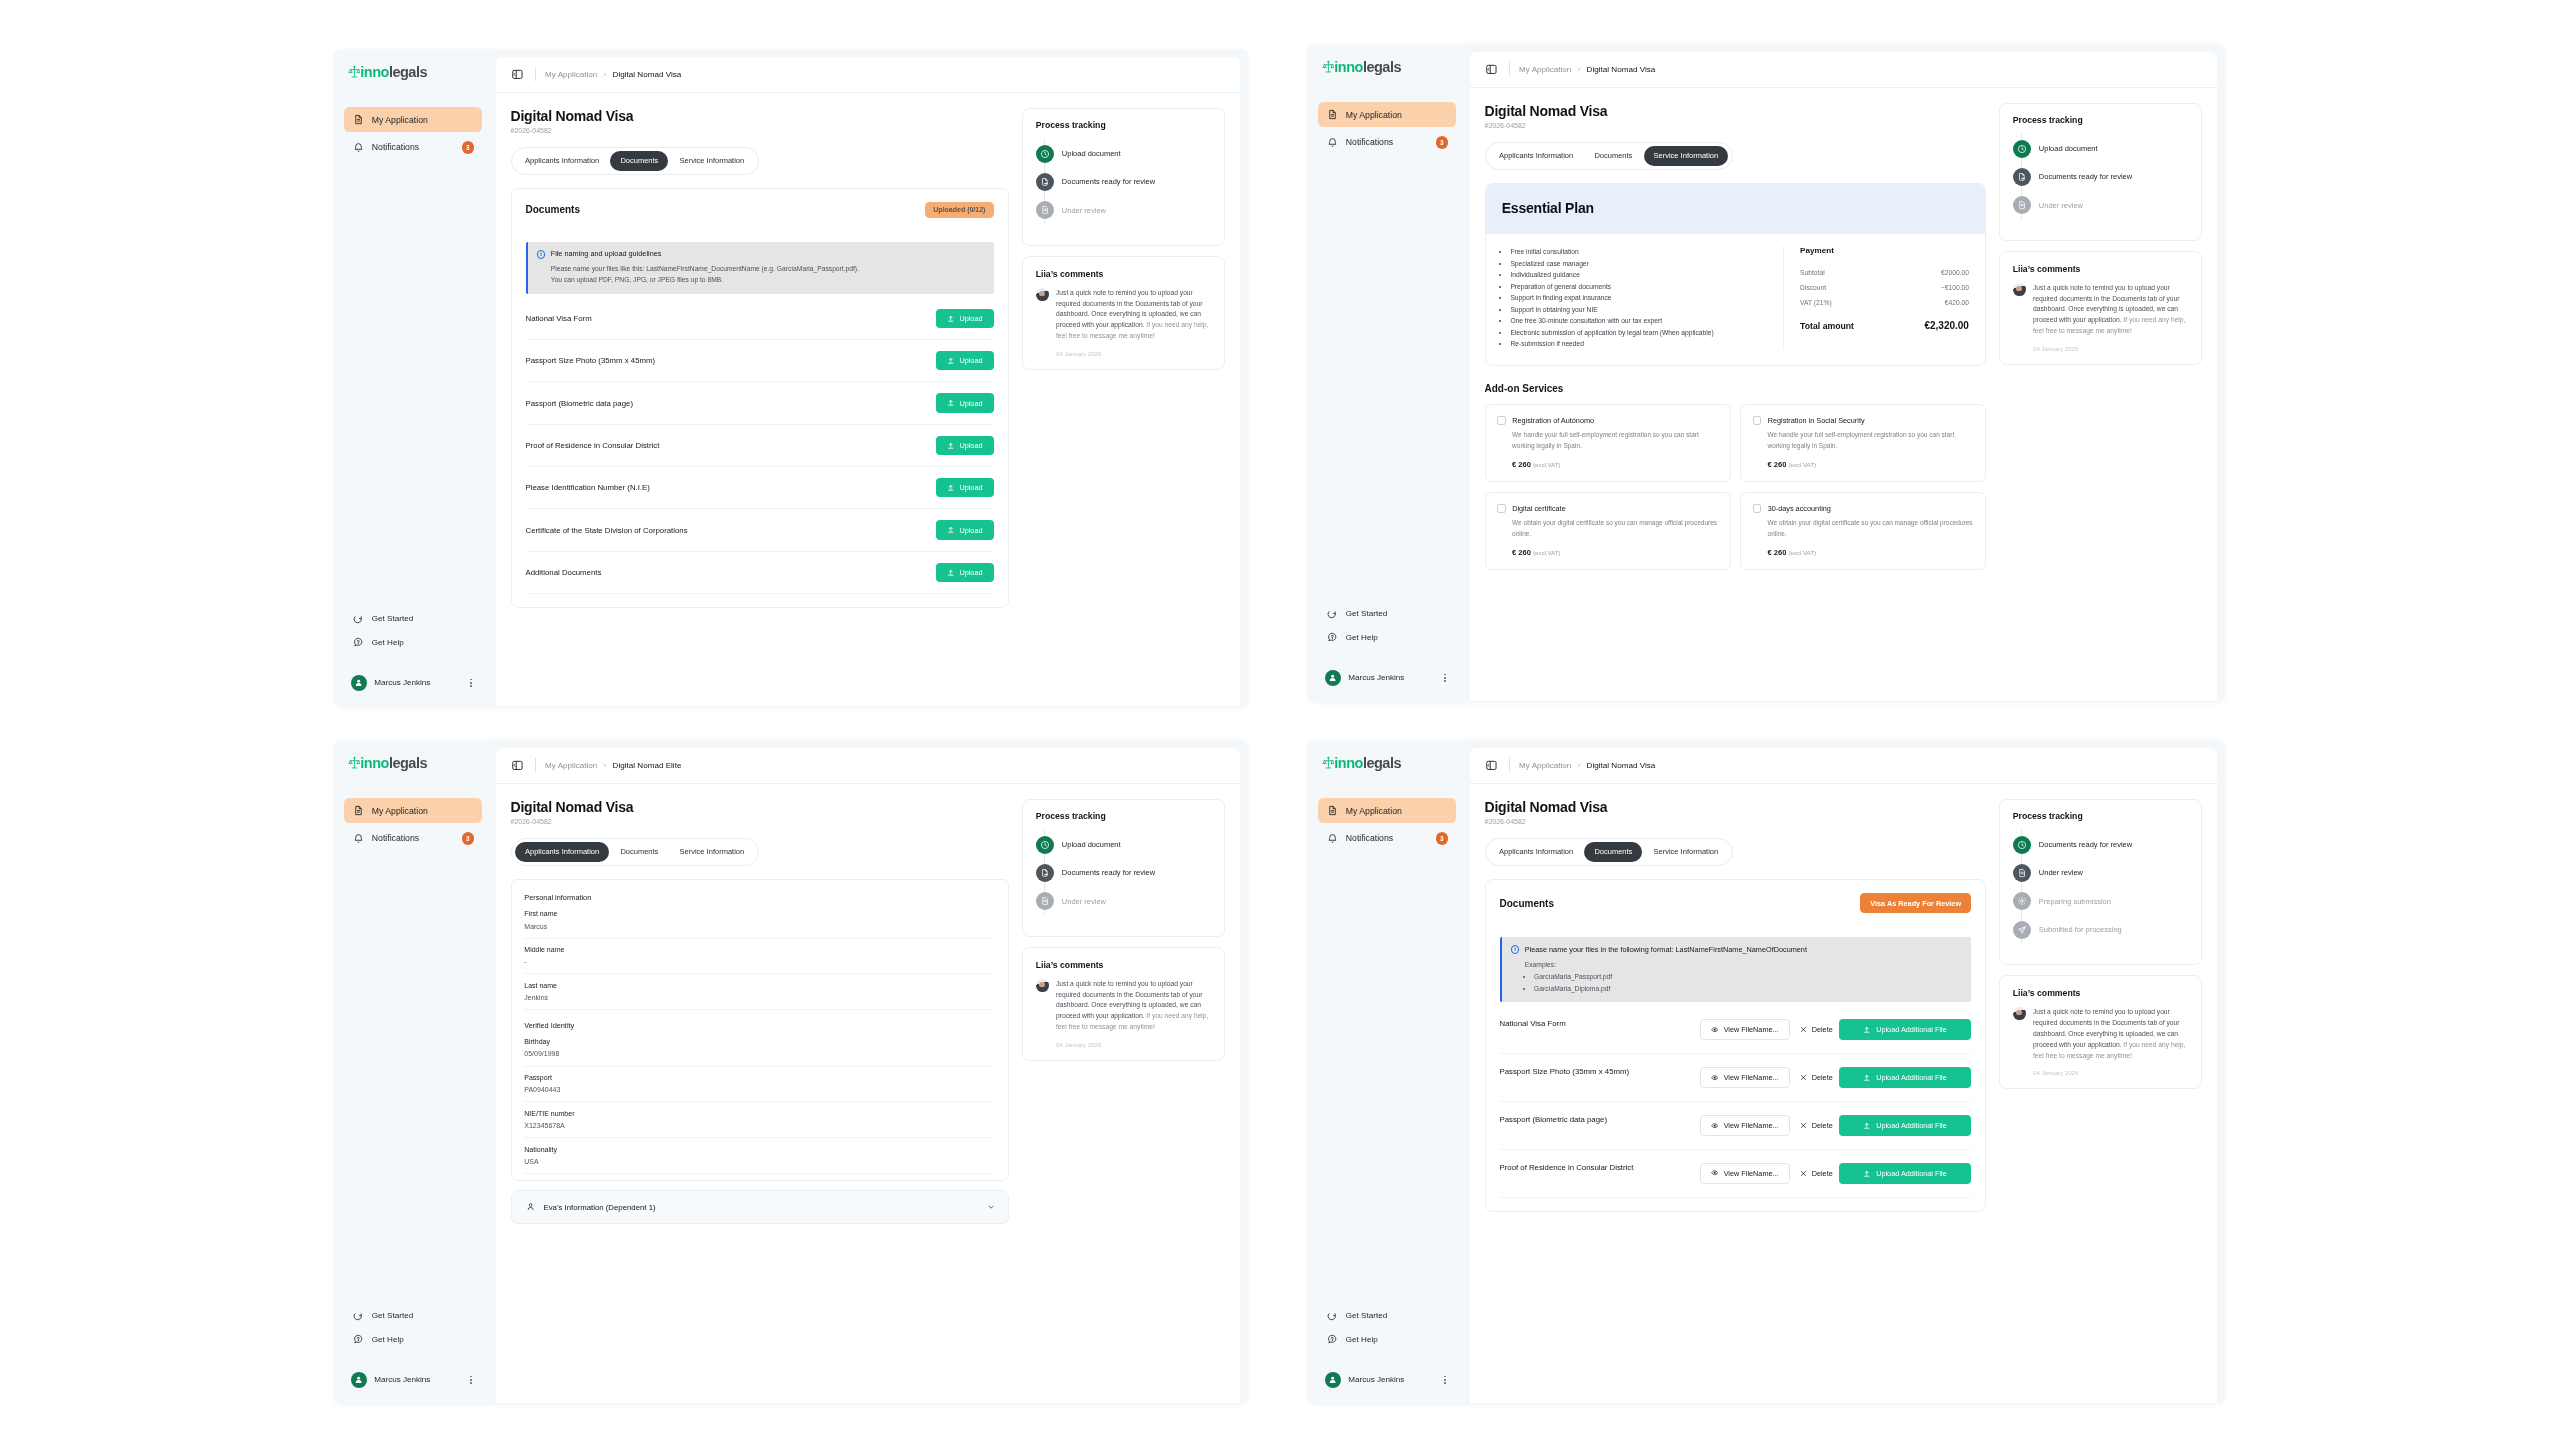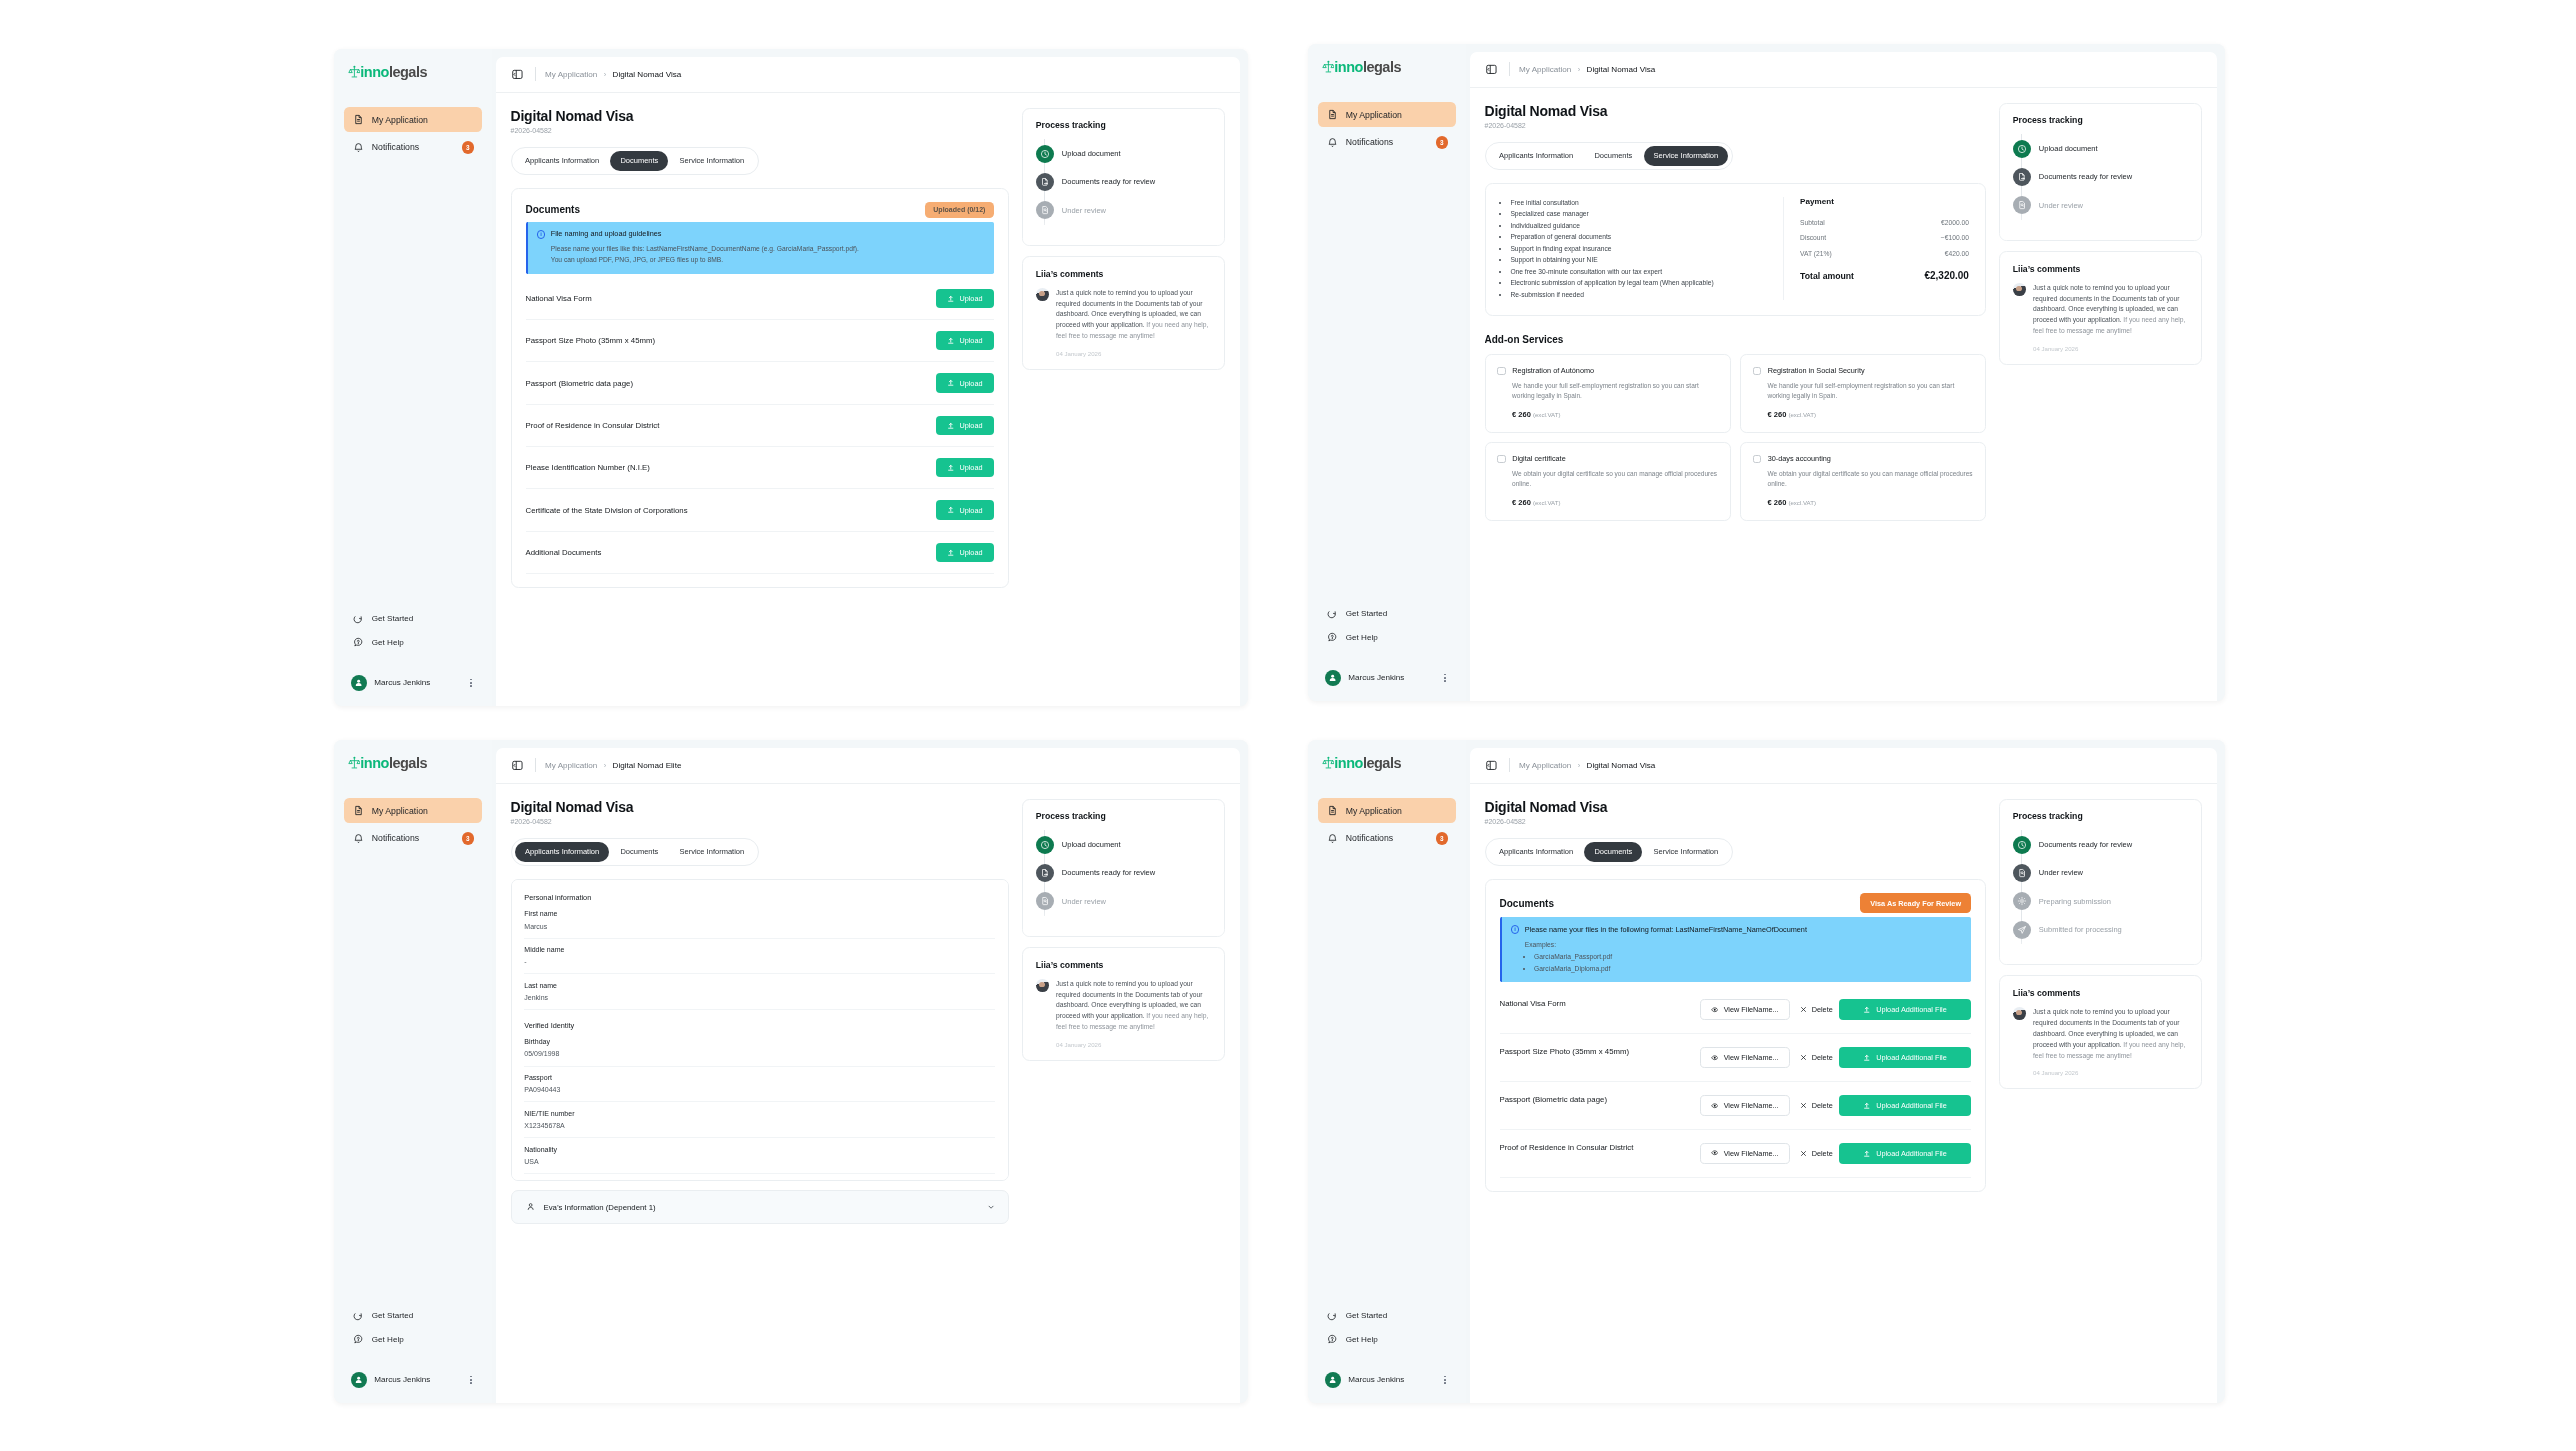--- a/index.html
+++ b/index.html
@@ -125,22 +125,22 @@
   .pill-uploaded {
     background: #f6ad73; color: #5d5247; font-size: 7px; font-weight: 600;
     padding: 4.6px 8.7px; border-radius: 4.6px; cursor: pointer;
   }
   .btn-review {
     background: #ed8135; color: #ffffff; font-size: 7.3px; font-weight: 600;
     padding: 5.8px 10px; border-radius: 4.6px; cursor: pointer; white-space: nowrap;
   }
 
   .notice {
-    border-left: 2.3px solid #2563eb; background: #7dd3fc;
-    border-radius: 1.7px; margin-top: 4px; padding: 7.5px 10.4px 8.7px 9.3px;
+    border-left: 2.3px solid #2563eb; background: #e5e5e5;
+    border-radius: 1.7px; margin-top: 24px; padding: 7.5px 10.4px 8.7px 9.3px;
   }
   .notice-head { display: flex; align-items: flex-start; gap: 5.2px; }
   .info-i {
     width: 8.7px; height: 8.7px; border-radius: 50%; border: 0.8px solid #2563eb;
     color: #2563eb; font-size: 5.8px; line-height: 7.5px; text-align: center;
     font-weight: 700; flex: 0 0 8.7px; margin-top: 0.6px; font-style: normal;
   }
   .notice-title { font-size: 7.3px; color: #14181c; font-weight: 500; }
   .notice-body { font-size: 6.7px; color: #4b5259; line-height: 1.65; margin: 4.6px 0 0 14px; }
   .notice-body .ex-label { margin-bottom: 1.2px; }
@@ -640,20 +640,23 @@
       <div class="col-left">
         <div class="page-title">Digital Nomad Visa</div>
         <div class="page-sub">#2026-04582</div>
         <div class="tabs">
           <span class="tab">Applicants Information</span>
           <span class="tab">Documents</span>
           <span class="tab active">Service Information</span>
         </div>
         <div class="col-left-inner">
           <div class="plan-card">
+            <div class="plan-head">
+              <div class="plan-name">Essential Plan</div>
+            </div>
             <div class="plan-body">
               <div class="plan-features">
                     <ul id="plan-features-list">
                       <li>Free initial consultation</li>
                       <li>Specialized case manager</li>
                       <li>Individualized guidance</li>
                       <li>Preparation of general documents</li>
                       <li>Support in finding expat insurance</li>
                       <li>Support in obtaining your NIE</li>
                       <li>One free 30-minute consultation with our tax expert</li>

